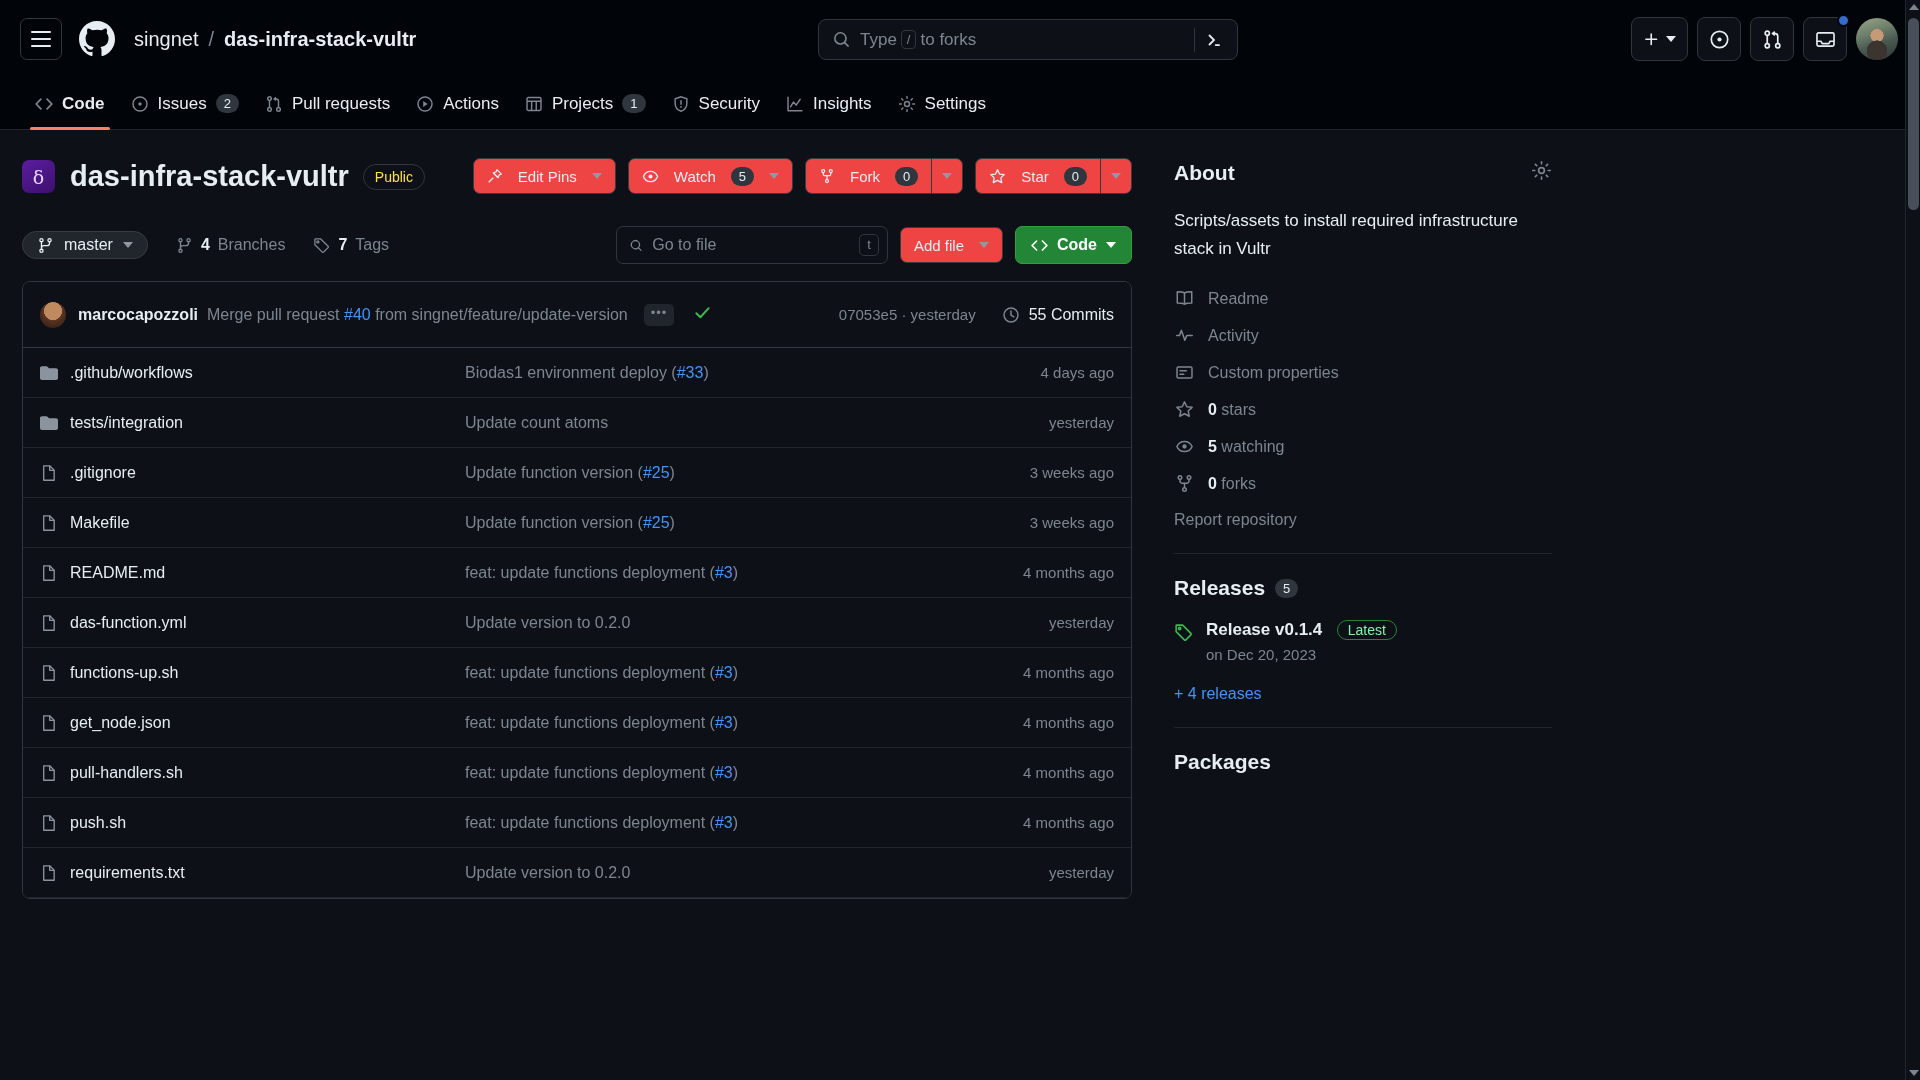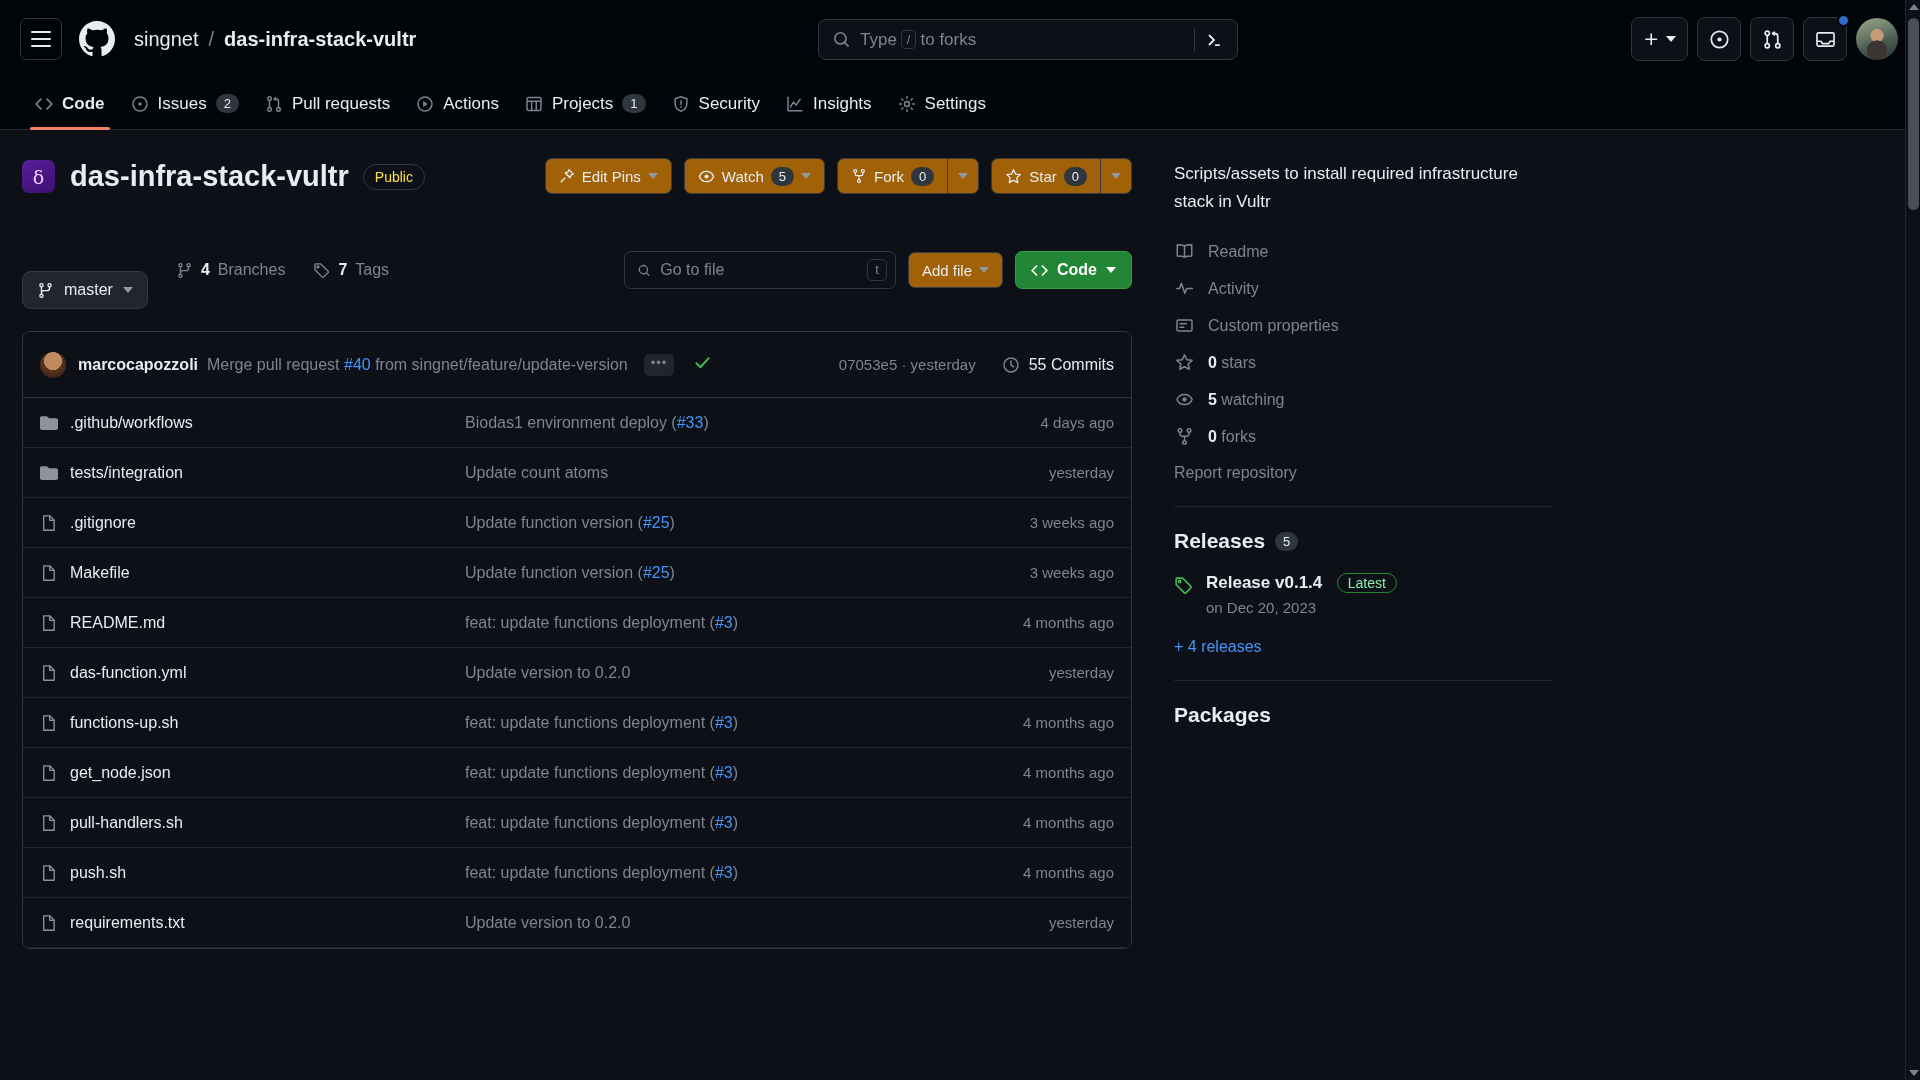--- a/index.html
+++ b/index.html
@@ -151,25 +151,25 @@
   .pill-public {
     border: 1px solid #30363d; border-radius: 999px;
     color: #fde047; font-size: 14px; padding: 2px 11px;
     line-height: 20px;
   }
   .title-actions {
     position: absolute; right: 0; top: -2px;
     display: flex; align-items: center; gap: 12px;
   }
   .gbtn {
-    background: #a16207;
+    background: #ef4444;
     border: 1px solid #363b42;
     border-radius: 7px;
     height: 36px;
-    display: flex; align-items: center; gap: 7px;
+    display: flex; align-items: center; gap: 15px;
     padding: 0 13px;
     font-size: 15px; color: #e6edf3;
   }
   .gbtn.split-left { border-top-right-radius: 0; border-bottom-right-radius: 0; border-right: none;}
   .gbtn.split-right { border-top-left-radius: 0; border-bottom-left-radius: 0; padding: 0 10px; }
   .btn-group { display: flex; }
   .num-pill {
     background: #30363d; border-radius: 12px;
     font-size: 13px; padding: 0px 8px; line-height: 19px;
     color: #e6edf3;
@@ -177,23 +177,23 @@
   .caret-d {
     width: 0; height: 0;
     border-left: 5px solid transparent;
     border-right: 5px solid transparent;
     border-top: 6px solid #9198a1;
   }
 
   
   .toolbar { display:flex; align-items:center; margin-bottom: 22px; position: relative;}
   .branch-btn {
-    background: #21262d; border: 1px solid #363b42; border-radius: 9px;
-    height: 38px; display:flex; align-items:center; gap: 10px;
-    padding: 0 14px; font-size: 16px; color:#e6edf3;margin-top:40px;
+    background: #21262d; border: 1px solid #363b42; border-radius: 14px;
+    height: 28px; display:flex; align-items:center; gap: 10px;
+    padding: 0 14px; font-size: 16px; color:#e6edf3;
   }
   .meta-link { display:flex; align-items:center; gap: 8px; font-size: 16px; color:#7d8590; margin-left: 28px;}
   .meta-link b { color: #e6edf3; }
   .toolbar-right { position: absolute; right: 0; display:flex; align-items:center; gap: 12px; padding-left: 16px;}
   .gotofile {
     width: 272px; height: 38px;
     border: 1px solid #30363d; border-radius: 7px;
     display: flex; align-items: center; padding: 0 8px 0 13px;
     background: #0d1117;
   }
@@ -705,20 +705,29 @@
             </svg>
           </span>
         <a class="fname">requirements.txt</a>
         <span class="fmsg"><span>Update version to 0.2.0</span><a class="lnk"></a><span></span></span>
         <span class="ftime">yesterday</span>
       </div>
     </div>
   </div>
 
   <div class="side-col">
+    <div class="side-h">
+      <h2>About</h2>
+      <span>
+        <svg width="21" height="21" viewBox="0 0 16 16" fill="none" stroke="#7d8590" stroke-width="1.25">
+            <circle cx="8" cy="8" r="2.2"></circle>
+            <path d="M8 1.3v1.6M8 13.1v1.6M14.7 8h-1.6M2.9 8H1.3M12.7 3.3l-1.1 1.1M4.4 11.6l-1.1 1.1M12.7 12.7l-1.1-1.1M4.4 4.4 3.3 3.3" stroke-linecap="round"></path>
+          </svg>
+      </span>
+    </div>
     <div class="about-desc">Scripts/assets to install required infrastructure stack in Vultr</div>
 
     <a class="side-link">
       <span class="ico">
           <svg width="19" height="19" viewBox="0 0 16 16" fill="none" stroke="#7d8590" stroke-width="1.25" stroke-linejoin="round">
             <path d="M8 3.4S6.6 2.3 1.9 2.3v9.4C6.6 11.7 8 12.8 8 12.8s1.4-1.1 6.1-1.1V2.3C9.4 2.3 8 3.4 8 3.4Z"></path>
             <path d="M8 3.4v9.4"></path>
           </svg>
         </span>
       <span>Readme</span>

